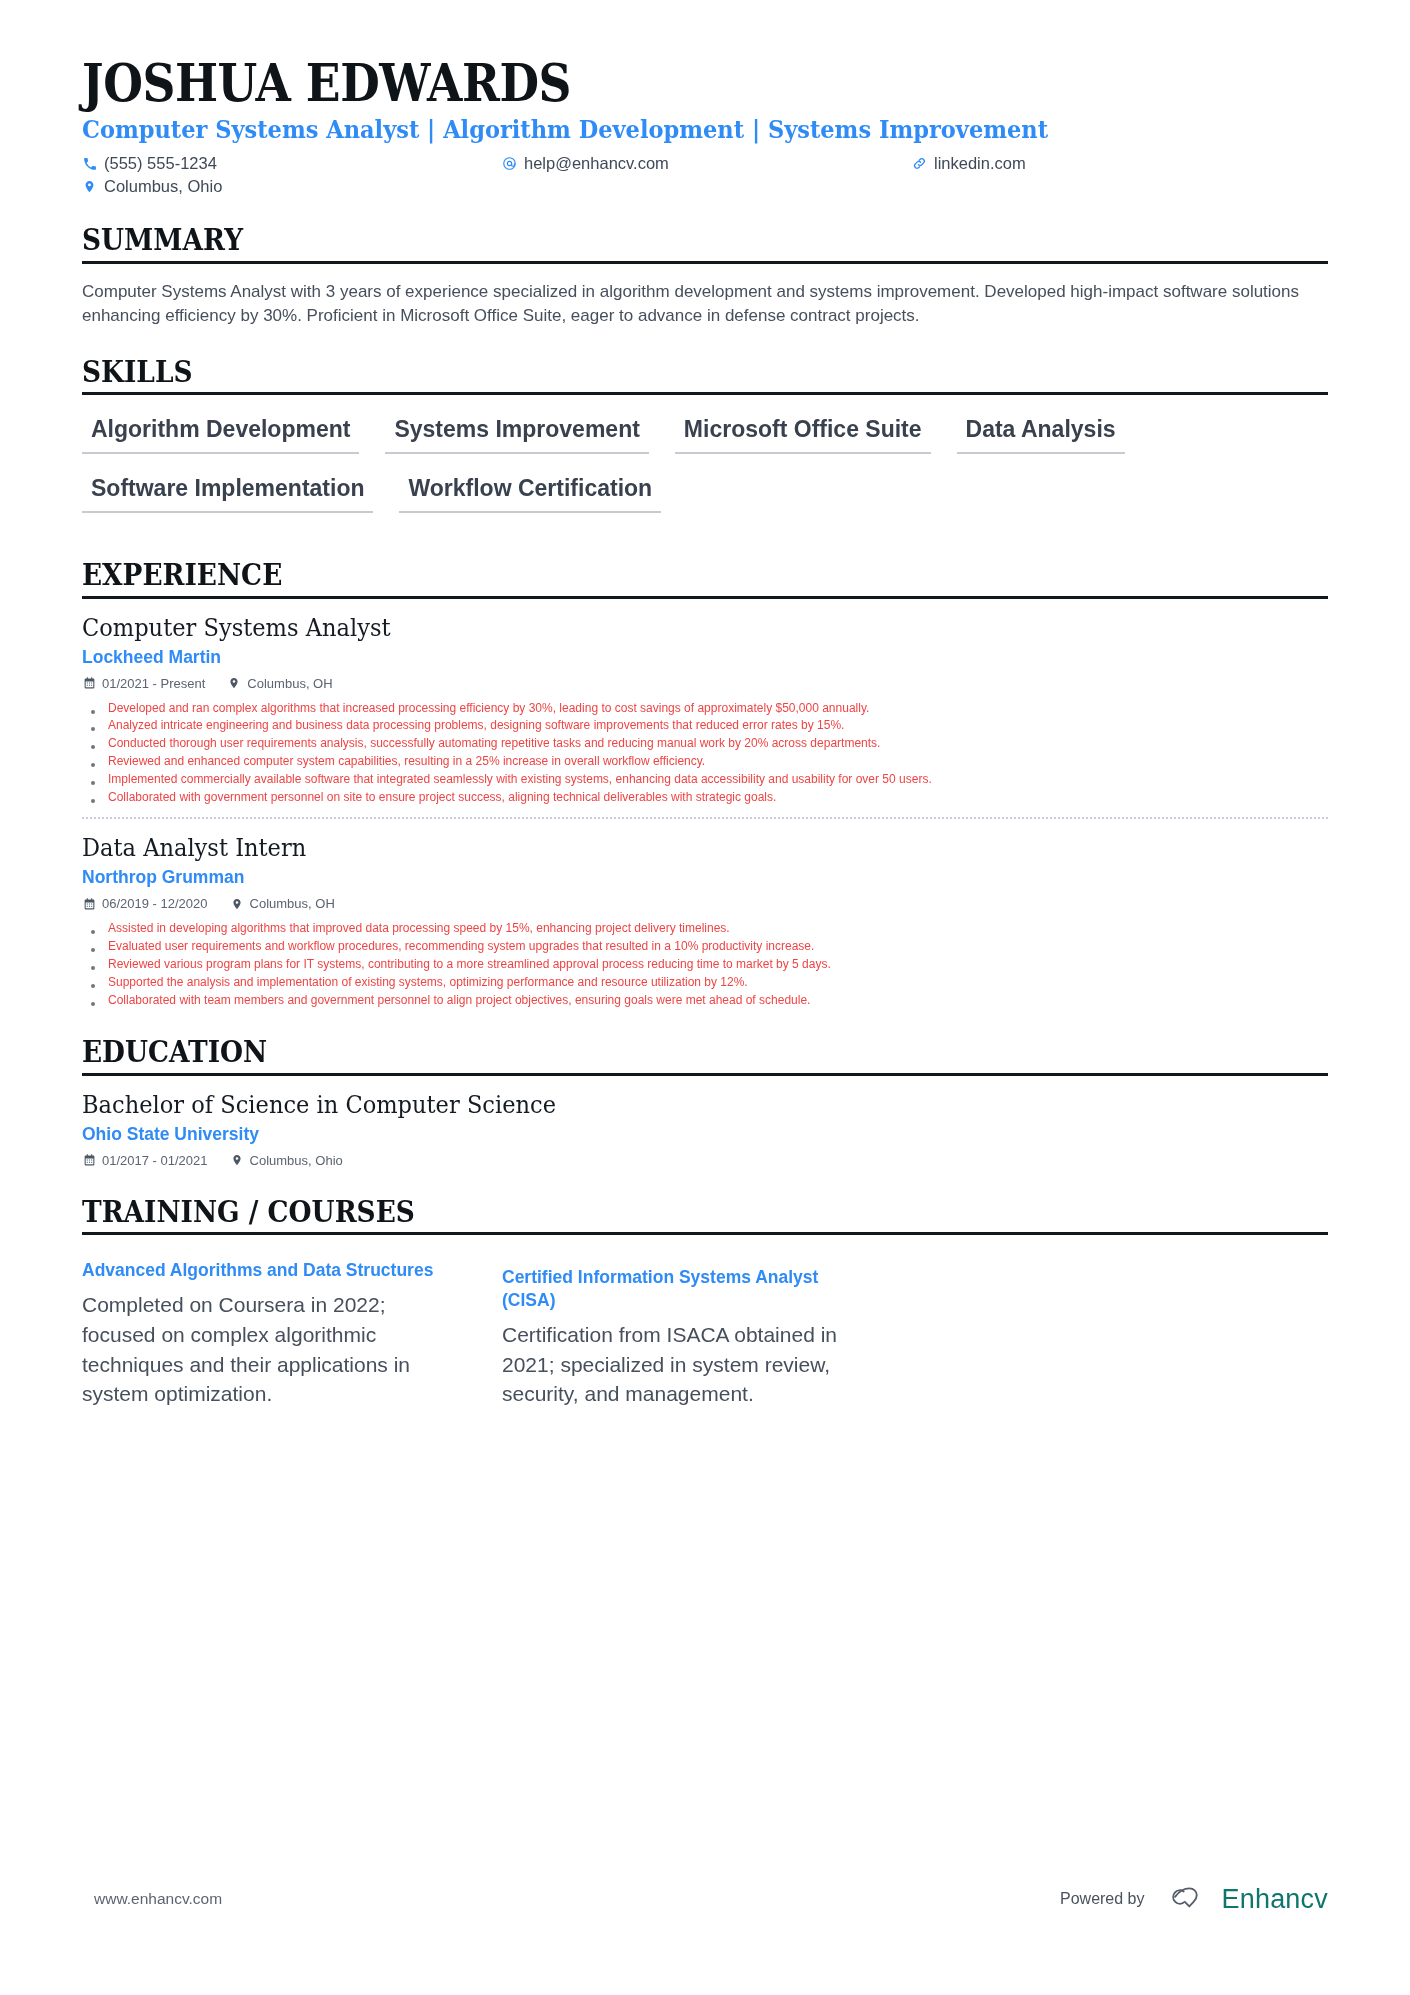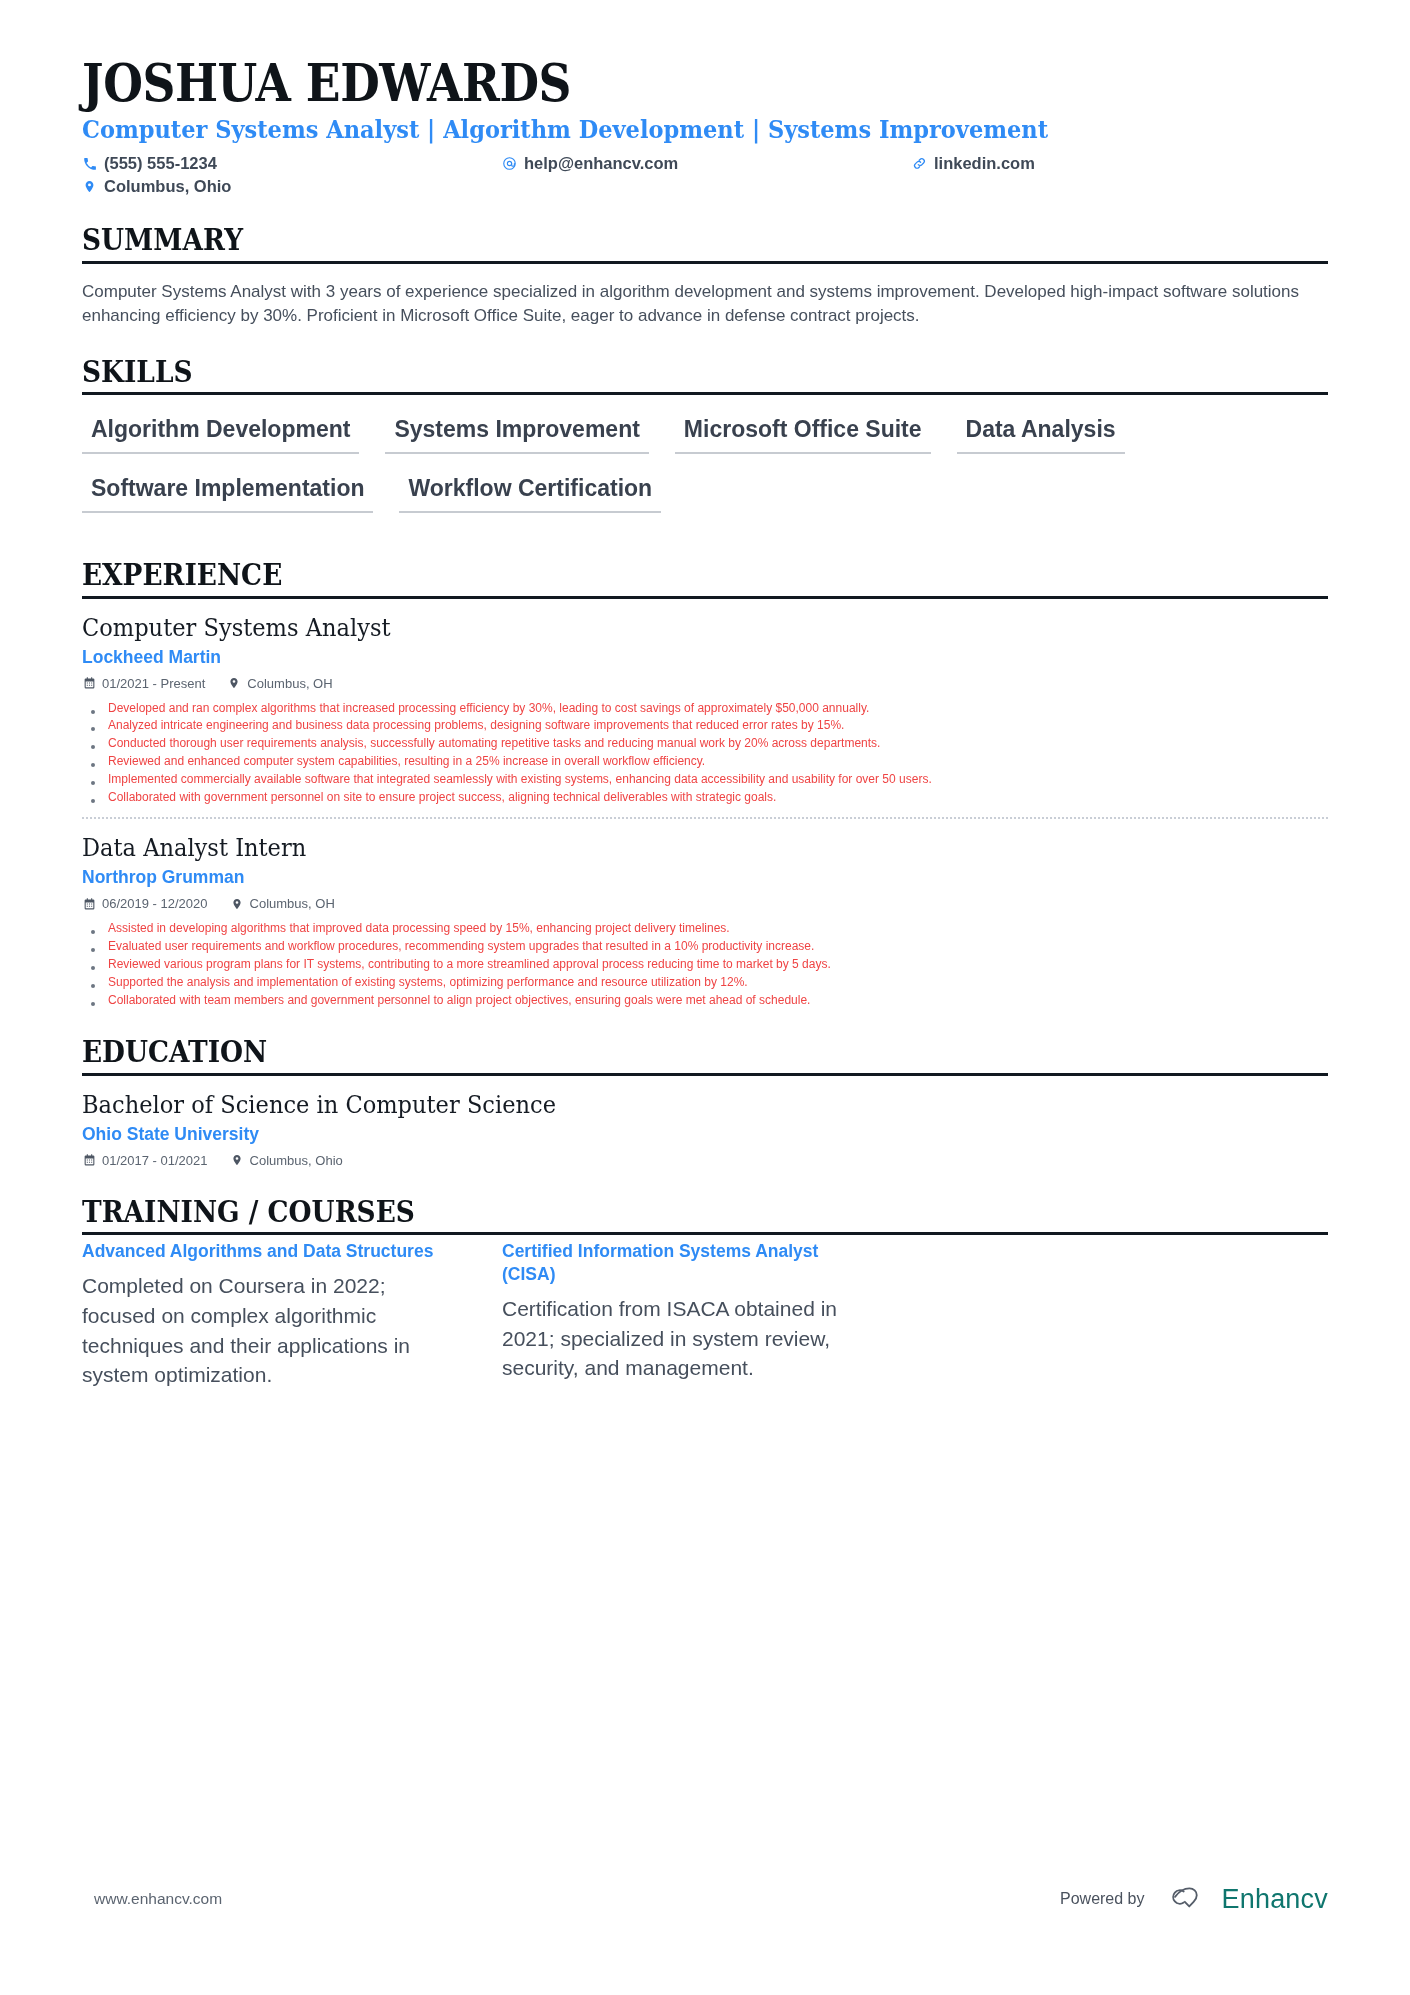--- a/index.html
+++ b/index.html
@@ -54,21 +54,21 @@
     display: grid;
     grid-template-columns: 420px 410px auto;
     row-gap: 4px;
   }
 
   .contact-item {
     display: flex;
     align-items: center;
     gap: 7px;
     font-size: 16.5px;
-    font-weight: bold;
+    font-weight: normal;
     color: #3f4957;
     white-space: nowrap;
   }
 
   .ci-icon {
     display: inline-flex;
     align-items: center;
     justify-content: center;
     width: 15px;
     height: 15px;
@@ -199,23 +199,24 @@
     left: 9px;
     top: 10px;
     width: 4px;
     height: 4px;
     border-radius: 50%;
     background: #6d7682;
   }
 
   
   .courses {
-    margin-top: 5px;
+    margin-top: 24px;
     display: flex;
     gap: 0;
+    align-items: flex-end;
   }
   .course {
     width: 420px;
     padding-right: 60px;
   }
   .course-title {
     font-size: 17.5px;
     font-weight: bold;
     color: #2f8bf5;
     line-height: 1.30;

